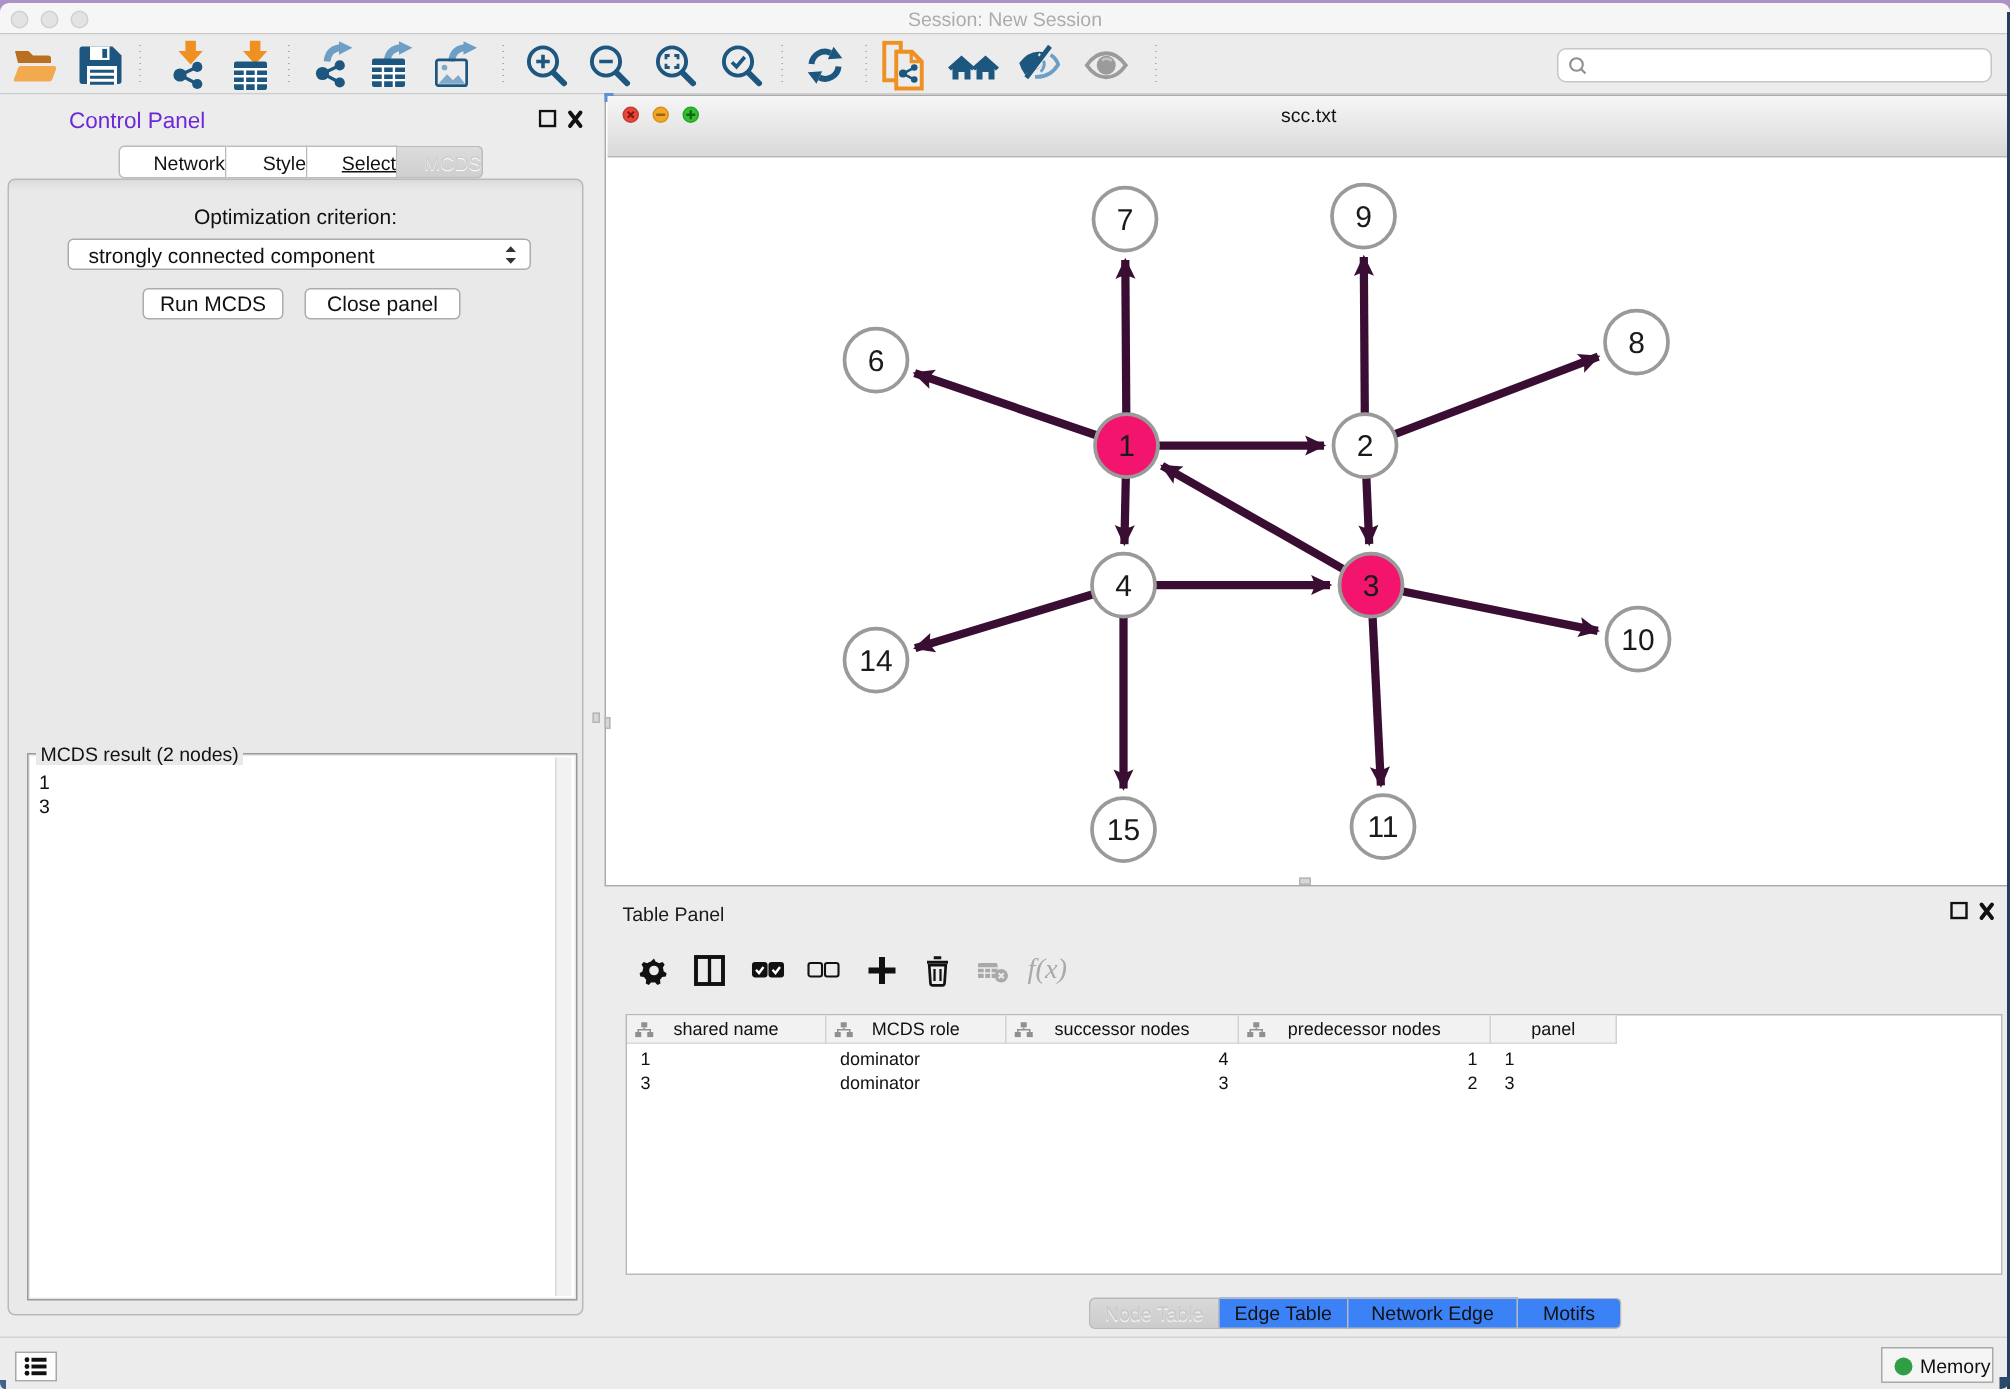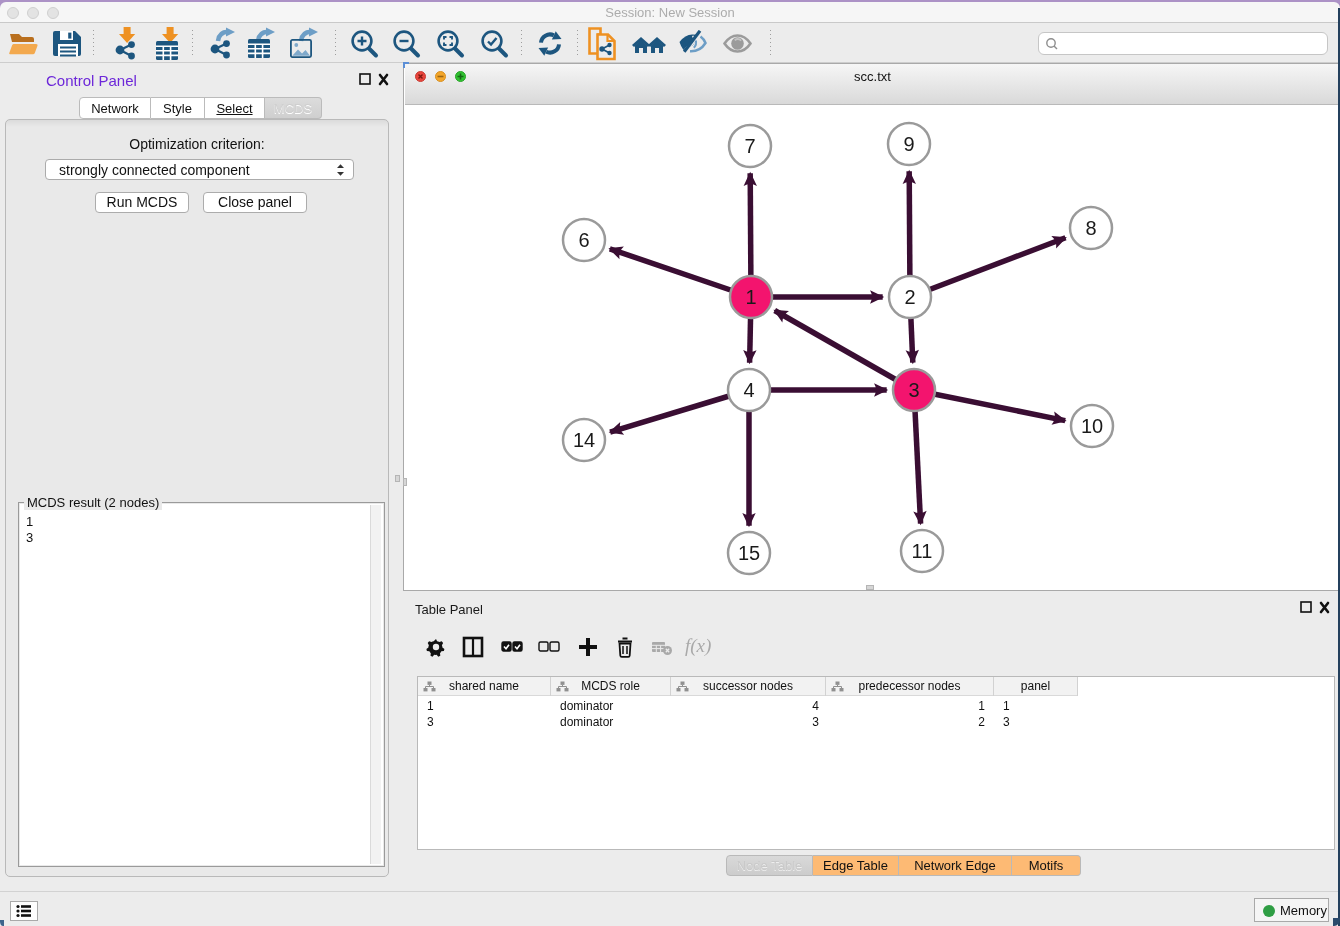--- a/index.html
+++ b/index.html
@@ -24,21 +24,21 @@
   .tsep { position:absolute; top:6px; width:1px; height:26px;
     background-image:linear-gradient(#9e9e9e 25%, rgba(0,0,0,0) 0%);
     background-size:1px 4px; }
   #search { position:absolute; left:1038px; top:8px; width:290px; height:23px;
     background:#fff; border:1px solid #C6C6C6; border-radius:6px; }
 
   
   #cpanel { left:0; top:63px; width:394px; height:828px; background:#ECECEC; }
   #cp-title { left:14px; top:9px; font-size:15px; color:#6d28d9;margin-left:32px; }
   .tabrow { position:absolute; display:flex; }
-  .tab { height:22px; line-height:21px; font-size:13px; text-align:center;
+  .tab { height:22px; line-height:21px; font-size:13px; text-align:right;
     background:#fff; border:1px solid #BBB; border-left:none; color:#111; }
   .tab.first { border-left:1px solid #BBB; border-radius:4px 0 0 4px; }
   .tab.last { border-radius:0 4px 4px 0; }
   .tab.sel { background:linear-gradient(#DCDCDC,#CFCFCF); color:#CFCFCF;
     text-shadow:0 1px 0 #fff; }
   #cp-body { left:5px; top:56px; width:384px; height:758px;
     background:linear-gradient(180deg,#DBDBDB 0px,#E9E9E9 7px);
     border:1px solid #B9B9B9; border-radius:5px; }
   #opt-label { left:0; top:16px; width:382px; text-align:center; font-size:14px; color:#111; }
   #combo { left:39px; top:39px; width:309px; height:21px; background:#fff;
@@ -73,23 +73,23 @@
   #tp-title { left:12px; top:4px; font-size:13px; color:#1a1a1a; }
   #tbl { position:absolute; left:14px; top:78px; width:918px; height:174px;
     background:#fff; border:1px solid #B9B9B9; }
   #tbl-head { position:absolute; left:0; top:0; width:660px; height:19px;
     background:#F2F2F2; border-bottom:1px solid #D9D9D9; }
   .hcell { position:absolute; top:0; height:19px; line-height:19px; font-size:12px;
     text-align:center; color:#111; border-right:1px solid #D2D2D2; }
   .tcell { position:absolute; font-size:12px; color:#111; height:16px; line-height:16px; }
 
   
-  #btabs { position:absolute; left:291px; top:257px; display:flex;padding-left:32px; }
+  #btabs { position:absolute; left:291px; top:267px; display:flex;padding-left:32px; }
   .btab { height:21px; line-height:20px; font-size:13px; text-align:center;
-    background:#fdba74; border:1px solid #B9B9B9; border-left:none; color:#111; }
+    background:#3b82f6; border:1px solid #B9B9B9; border-left:none; color:#111; }
 
   
   #statusbar { left:0; top:891px; width:1340px; height:35px; background:#ECECEC;
     border-top:1px solid #D2D2D2; }
   #sb-left { position:absolute; left:10px; top:9px; width:28px; height:20px;
     background:#FDFDFD; border:1px solid #A9A9A9; }
   #memory { position:absolute; left:1254px; top:6px; width:75px; height:24px;
     background:#F5F5F5; border:1px solid #A9A9A9;
     font-size:13px; line-height:23px; text-align:left; padding-left:25px; color:#111; }
   #memdot { position:absolute; left:8px; top:6px; width:12px; height:12px;

